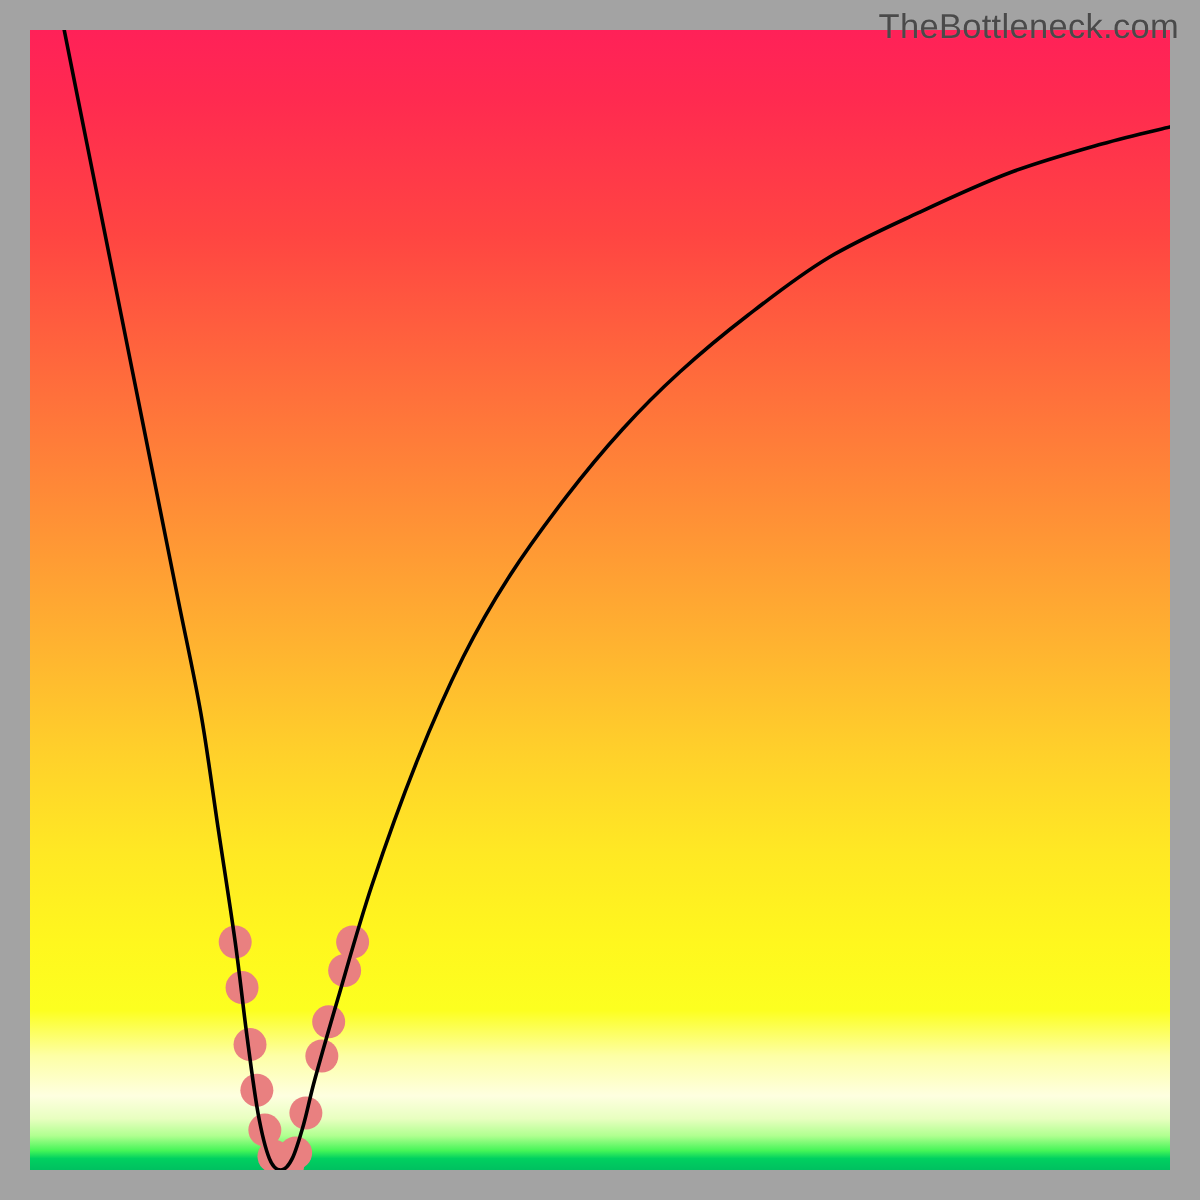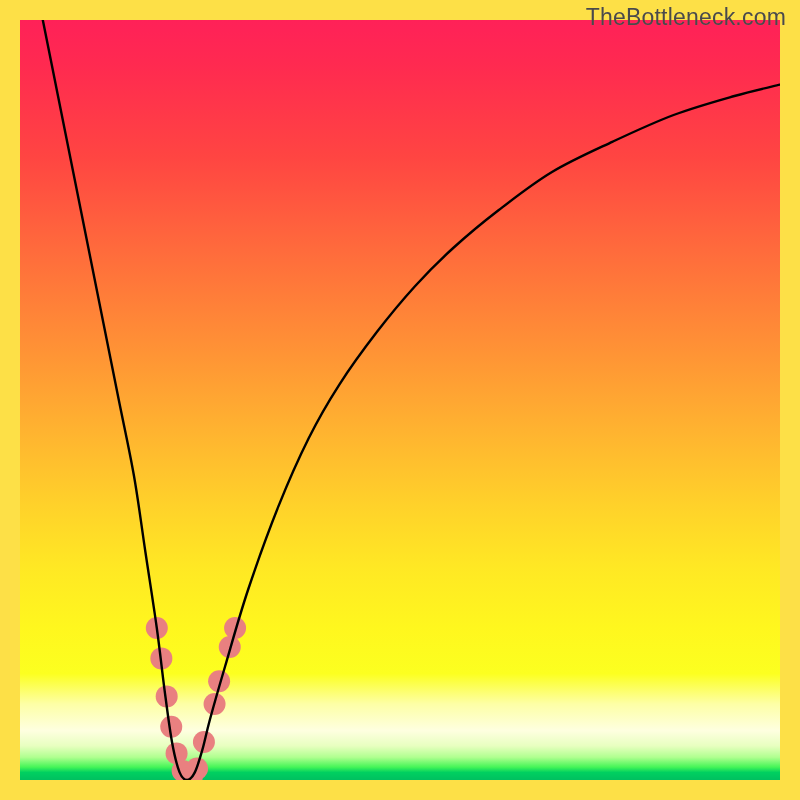--- a/index.html
+++ b/index.html
@@ -8,21 +8,21 @@
     width: 800px;
     height: 800px;
     overflow: hidden;
     background: #000;
     font-family: Arial, Helvetica, sans-serif;
   }
   .frame {
     position: absolute;
     left: 0; top: 0;
     width: 800px; height: 800px;
-    background: #fde047;
+    background: #a3a3a3;
   }
   .plot {
     position: absolute;
     
     left: 20px; top: 20px;
     width: 760px; height: 760px;
     overflow: hidden;
   }
   .gradient {
     position: absolute;

